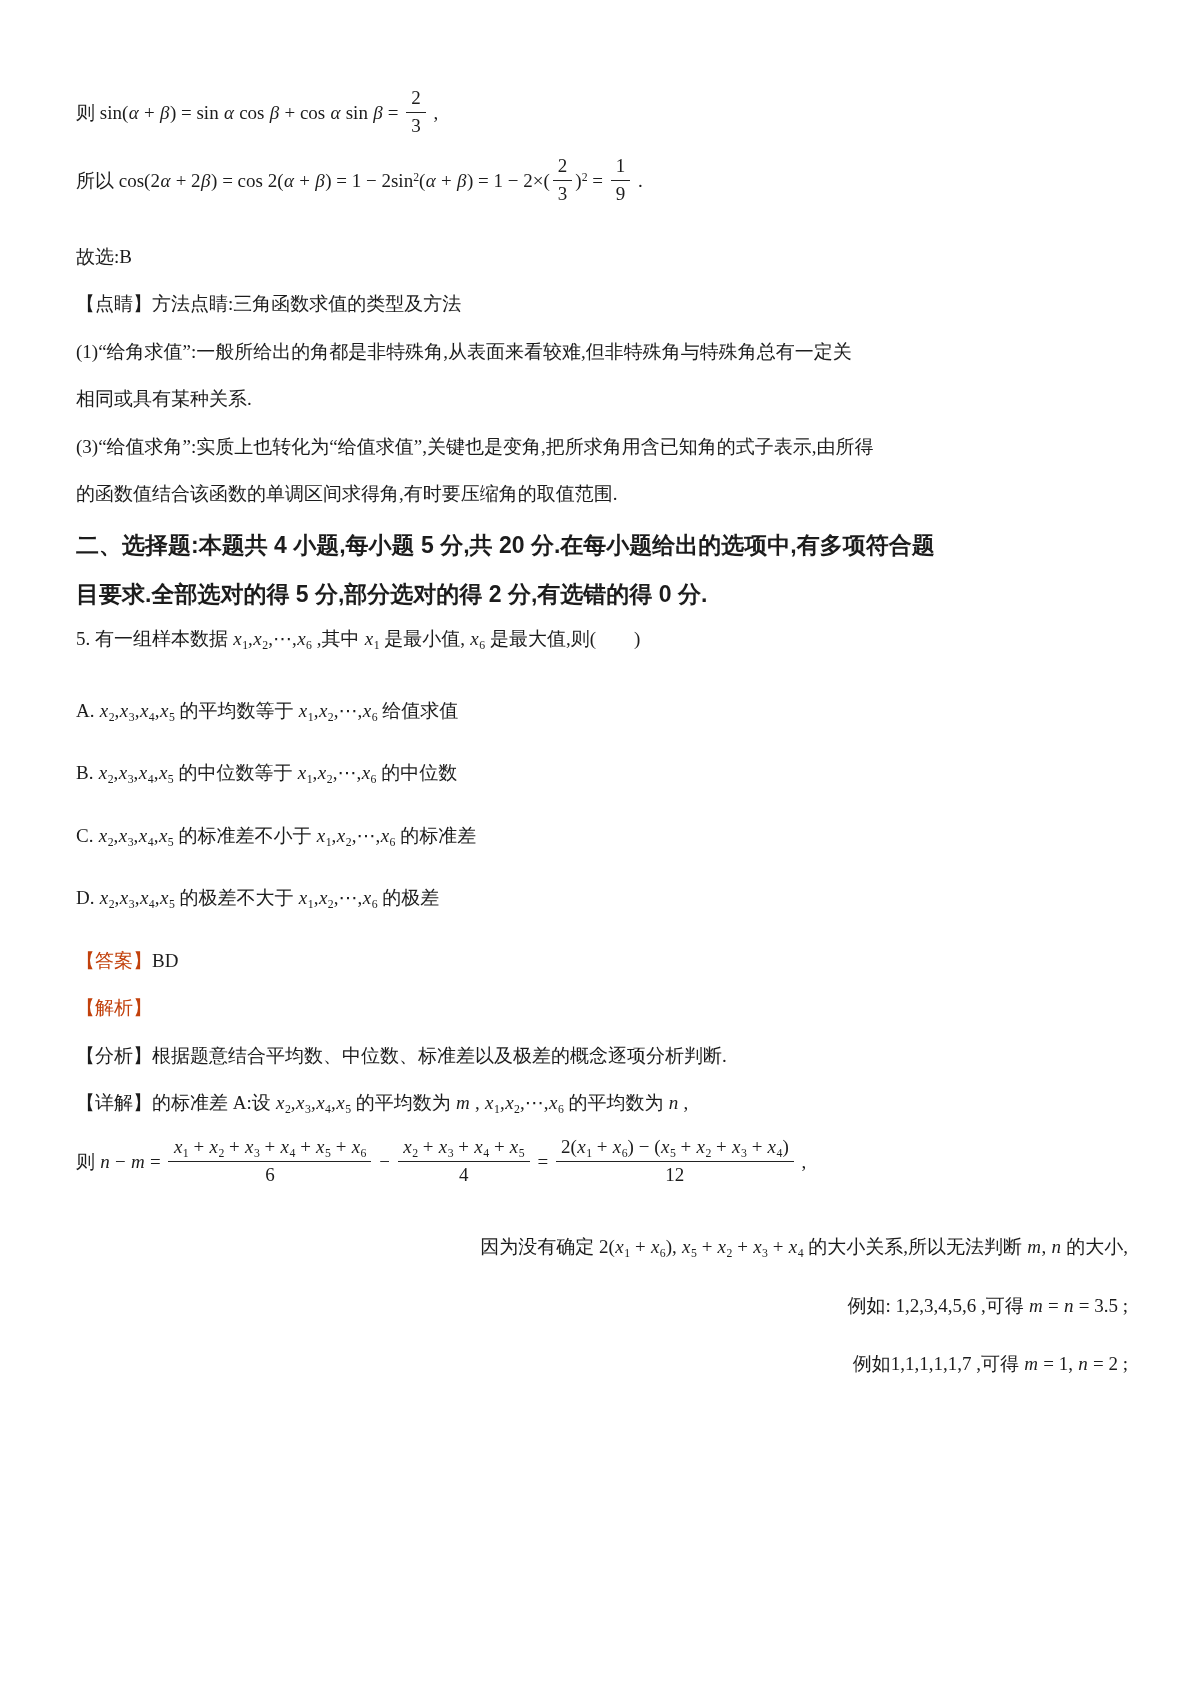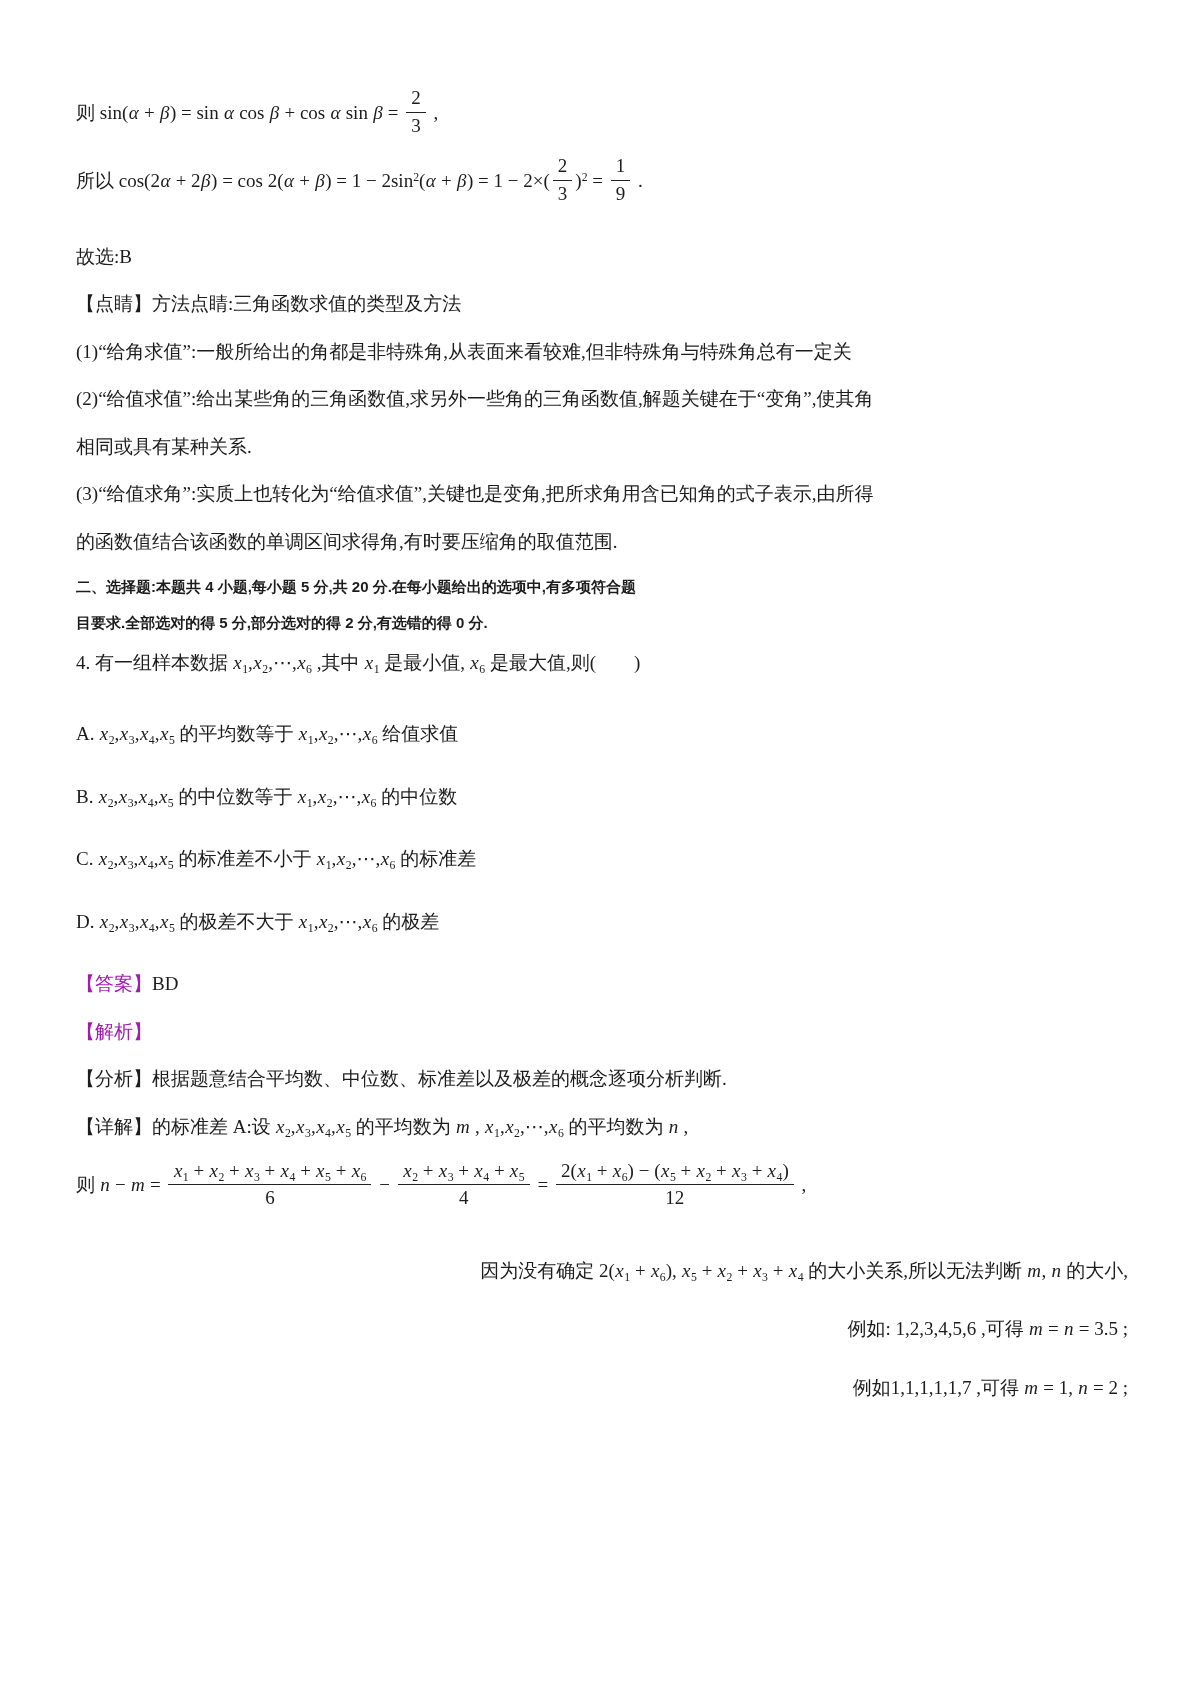--- a/index.html
+++ b/index.html
@@ -19,54 +19,53 @@
     font-size:19px;
     line-height:1.45;
     white-space:nowrap;
   }
   .line i{font-style:italic;padding:0 0.5px;}
   .line sub{font-size:0.62em;vertical-align:-0.32em;line-height:0;}
   .line sup{font-size:0.62em;vertical-align:0.5em;line-height:0;}
   .role-math{margin-bottom:16px;}
   .role-math2{margin-bottom:34px;}
   .role-plain{margin-bottom:20px;}
-  .role-header{font-weight:700;font-size:15px;line-height:1.5;margin-bottom:14px;font-family:"Liberation Sans","DejaVu Sans",sans-serif;}
+  .role-header{font-weight:700;font-size:23px;line-height:1.5;margin-bottom:14px;font-family:"Liberation Sans","DejaVu Sans",sans-serif;}
   .role-question{margin-bottom:44px;}
   .role-option{margin-bottom:35px;}
   .role-bigmath{margin-bottom:44px;}
   .role-spaced{margin-bottom:31px;text-align:right;}
   .frac{
     display:inline-block;
     vertical-align:middle;
     text-align:center;
     margin:0 3px;
     position:relative;
     top:-2px;
   }
   .frac .num{display:block;padding:0 5px 1px 5px;border-bottom:1.3px solid #222;line-height:1.3;}
   .frac .den{display:block;padding:1px 5px 0 5px;line-height:1.3;}
-  .c-blue{color:#a21caf;}
+  .c-blue{color:#c2410c;}
 </style>
 </head>
 <body>
 
 <div class="page">
   <main>
       <p class="line role-math"><span><span>则 sin(</span><i>α</i><span> + </span><i>β</i><span>) = sin </span><i>α</i><span> cos </span><i>β</i><span> + cos </span><i>α</i><span> sin </span><i>β</i><span> = </span><span class="frac"><span class="num"><span>2</span></span><span class="den"><span>3</span></span></span><span> ,</span></span></p>
       <p class="line role-math2"><span><span>所以 cos(2</span><i>α</i><span> + 2</span><i>β</i><span>) = cos 2(</span><i>α</i><span> + </span><i>β</i><span>) = 1 − 2sin</span><sup>2</sup><span>(</span><i>α</i><span> + </span><i>β</i><span>) = 1 − 2×(</span><span class="frac"><span class="num"><span>2</span></span><span class="den"><span>3</span></span></span><span>)</span><sup>2</sup><span> = </span><span class="frac"><span class="num"><span>1</span></span><span class="den"><span>9</span></span></span><span> .</span></span></p>
       <p class="line role-plain"><span><span>故选:B</span></span></p>
       <p class="line role-plain"><span><span>【点睛】方法点睛:三角函数求值的类型及方法</span></span></p>
       <p class="line role-plain"><span><span>(1)“给角求值”:一般所给出的角都是非特殊角,从表面来看较难,但非特殊角与特殊角总有一定关</span></span></p>
-      <p class="line role-plain"><span><span>(2)“给值求值”:给出某些角的三角函数值,求另外一些角的三角函数值,解题关键在于“变角”,使其角</span></span></p>
       <p class="line role-plain"><span><span>相同或具有某种关系.</span></span></p>
       <p class="line role-plain"><span><span>(3)“给值求角”:实质上也转化为“给值求值”,关键也是变角,把所求角用含已知角的式子表示,由所得</span></span></p>
       <p class="line role-plain"><span><span>的函数值结合该函数的单调区间求得角,有时要压缩角的取值范围.</span></span></p>
       <p class="line role-header"><span><span>二、选择题:本题共 4 小题,每小题 5 分,共 20 分.在每小题给出的选项中,有多项符合题</span></span></p>
       <p class="line role-header"><span><span>目要求.全部选对的得 5 分,部分选对的得 2 分,有选错的得 0 分.</span></span></p>
-      <p class="line role-question"><span><span>4. 有一组样本数据 </span><i>x</i><sub>1</sub><span>,</span><i>x</i><sub>2</sub><span>,⋯,</span><i>x</i><sub>6</sub><span> ,其中 </span><i>x</i><sub>1</sub><span> 是最小值, </span><i>x</i><sub>6</sub><span> 是最大值,则(　　)</span></span></p>
+      <p class="line role-question"><span><span>5. 有一组样本数据 </span><i>x</i><sub>1</sub><span>,</span><i>x</i><sub>2</sub><span>,⋯,</span><i>x</i><sub>6</sub><span> ,其中 </span><i>x</i><sub>1</sub><span> 是最小值, </span><i>x</i><sub>6</sub><span> 是最大值,则(　　)</span></span></p>
       <p class="line role-option"><span><span>A.  </span><i>x</i><sub>2</sub><span>,</span><i>x</i><sub>3</sub><span>,</span><i>x</i><sub>4</sub><span>,</span><i>x</i><sub>5</sub><span> 的平均数等于 </span><i>x</i><sub>1</sub><span>,</span><i>x</i><sub>2</sub><span>,⋯,</span><i>x</i><sub>6</sub><span> 给值求值</span></span></p>
       <p class="line role-option"><span><span>B.  </span><i>x</i><sub>2</sub><span>,</span><i>x</i><sub>3</sub><span>,</span><i>x</i><sub>4</sub><span>,</span><i>x</i><sub>5</sub><span> 的中位数等于 </span><i>x</i><sub>1</sub><span>,</span><i>x</i><sub>2</sub><span>,⋯,</span><i>x</i><sub>6</sub><span> 的中位数</span></span></p>
       <p class="line role-option"><span><span>C.  </span><i>x</i><sub>2</sub><span>,</span><i>x</i><sub>3</sub><span>,</span><i>x</i><sub>4</sub><span>,</span><i>x</i><sub>5</sub><span> 的标准差不小于 </span><i>x</i><sub>1</sub><span>,</span><i>x</i><sub>2</sub><span>,⋯,</span><i>x</i><sub>6</sub><span> 的标准差</span></span></p>
       <p class="line role-option"><span><span>D.  </span><i>x</i><sub>2</sub><span>,</span><i>x</i><sub>3</sub><span>,</span><i>x</i><sub>4</sub><span>,</span><i>x</i><sub>5</sub><span> 的极差不大于 </span><i>x</i><sub>1</sub><span>,</span><i>x</i><sub>2</sub><span>,⋯,</span><i>x</i><sub>6</sub><span> 的极差</span></span></p>
       <p class="line role-plain"><span class="c-blue"><span>【答案】</span></span><span><span>BD</span></span></p>
       <p class="line role-plain"><span class="c-blue"><span>【解析】</span></span></p>
       <p class="line role-plain"><span><span>【分析】根据题意结合平均数、中位数、标准差以及极差的概念逐项分析判断.</span></span></p>
       <p class="line role-plain"><span><span>【详解】的标准差 A:设 </span><i>x</i><sub>2</sub><span>,</span><i>x</i><sub>3</sub><span>,</span><i>x</i><sub>4</sub><span>,</span><i>x</i><sub>5</sub><span> 的平均数为 </span><i>m</i><span> , </span><i>x</i><sub>1</sub><span>,</span><i>x</i><sub>2</sub><span>,⋯,</span><i>x</i><sub>6</sub><span> 的平均数为 </span><i>n</i><span> ,</span></span></p>
       <p class="line role-bigmath"><span><span>则 </span><i>n</i><span> − </span><i>m</i><span> = </span><span class="frac"><span class="num"><i>x</i><sub>1</sub><span> + </span><i>x</i><sub>2</sub><span> + </span><i>x</i><sub>3</sub><span> + </span><i>x</i><sub>4</sub><span> + </span><i>x</i><sub>5</sub><span> + </span><i>x</i><sub>6</sub></span><span class="den"><span>6</span></span></span><span> − </span><span class="frac"><span class="num"><i>x</i><sub>2</sub><span> + </span><i>x</i><sub>3</sub><span> + </span><i>x</i><sub>4</sub><span> + </span><i>x</i><sub>5</sub></span><span class="den"><span>4</span></span></span><span> = </span><span class="frac"><span class="num"><span>2(</span><i>x</i><sub>1</sub><span> + </span><i>x</i><sub>6</sub><span>) − (</span><i>x</i><sub>5</sub><span> + </span><i>x</i><sub>2</sub><span> + </span><i>x</i><sub>3</sub><span> + </span><i>x</i><sub>4</sub><span>)</span></span><span class="den"><span>12</span></span></span><span> ,</span></span></p>
       <p class="line role-spaced"><span><span>因为没有确定 2(</span><i>x</i><sub>1</sub><span> + </span><i>x</i><sub>6</sub><span>), </span><i>x</i><sub>5</sub><span> + </span><i>x</i><sub>2</sub><span> + </span><i>x</i><sub>3</sub><span> + </span><i>x</i><sub>4</sub><span> 的大小关系,所以无法判断 </span><i>m</i><span>, </span><i>n</i><span> 的大小,</span></span></p>

